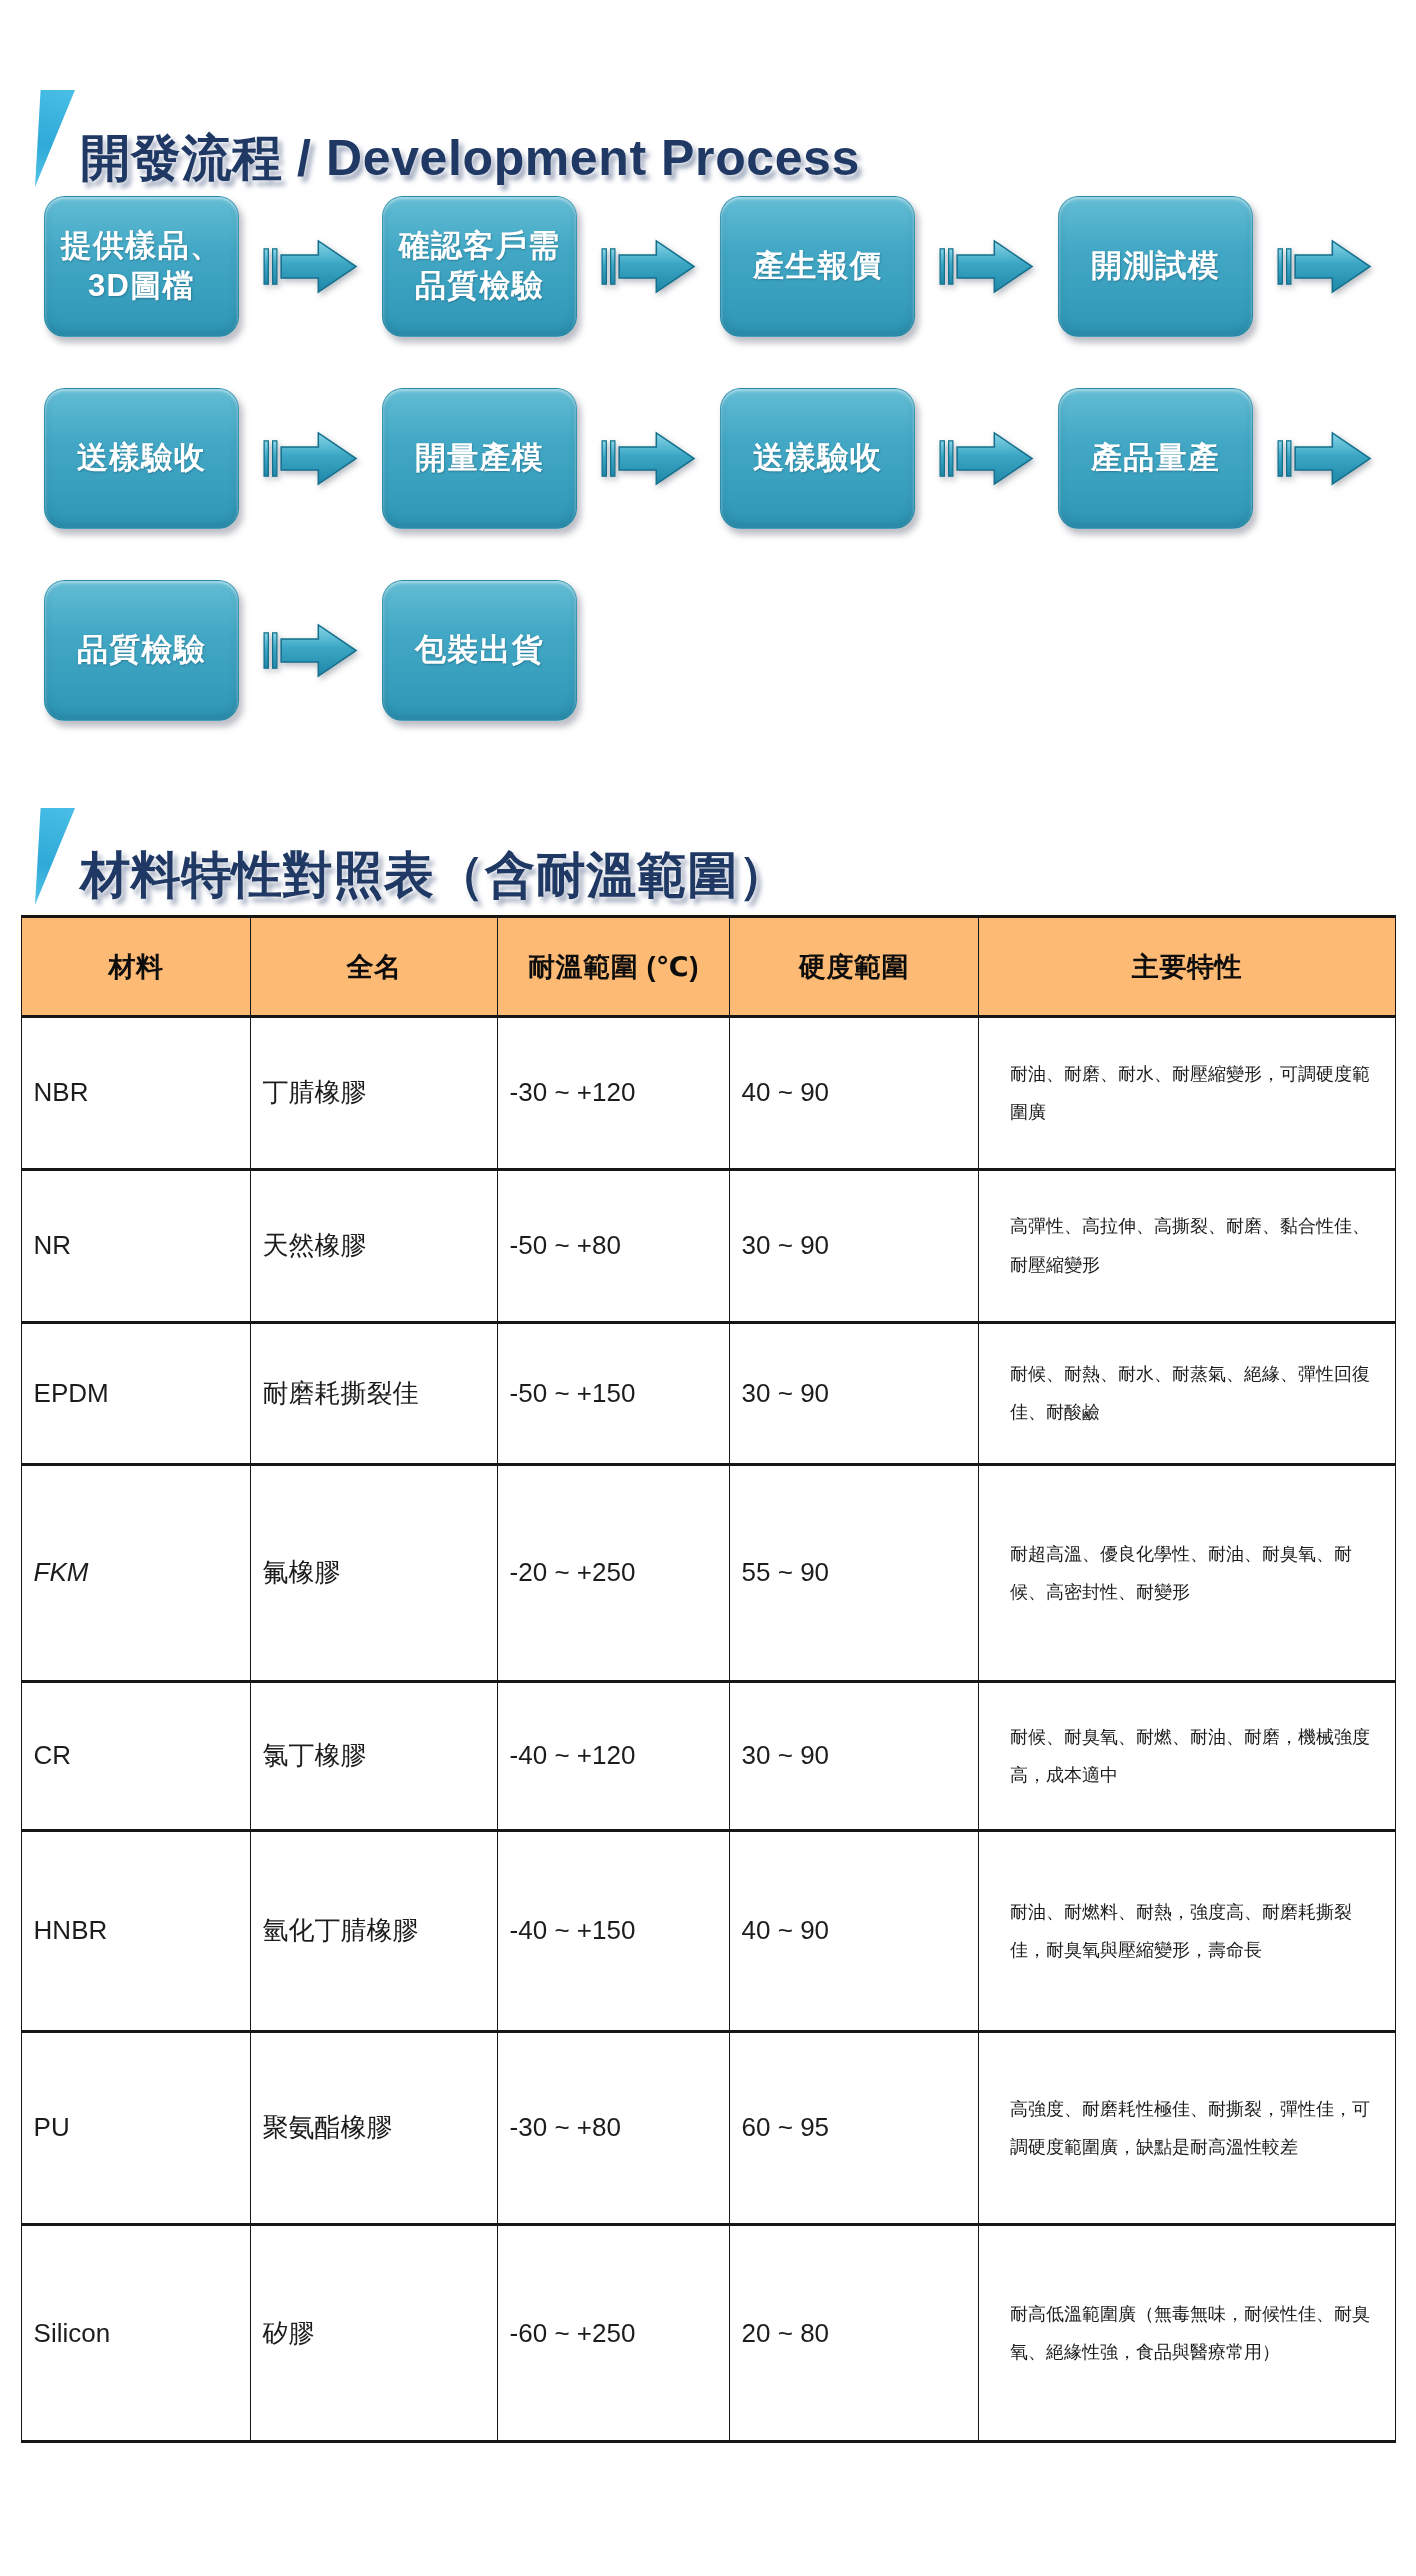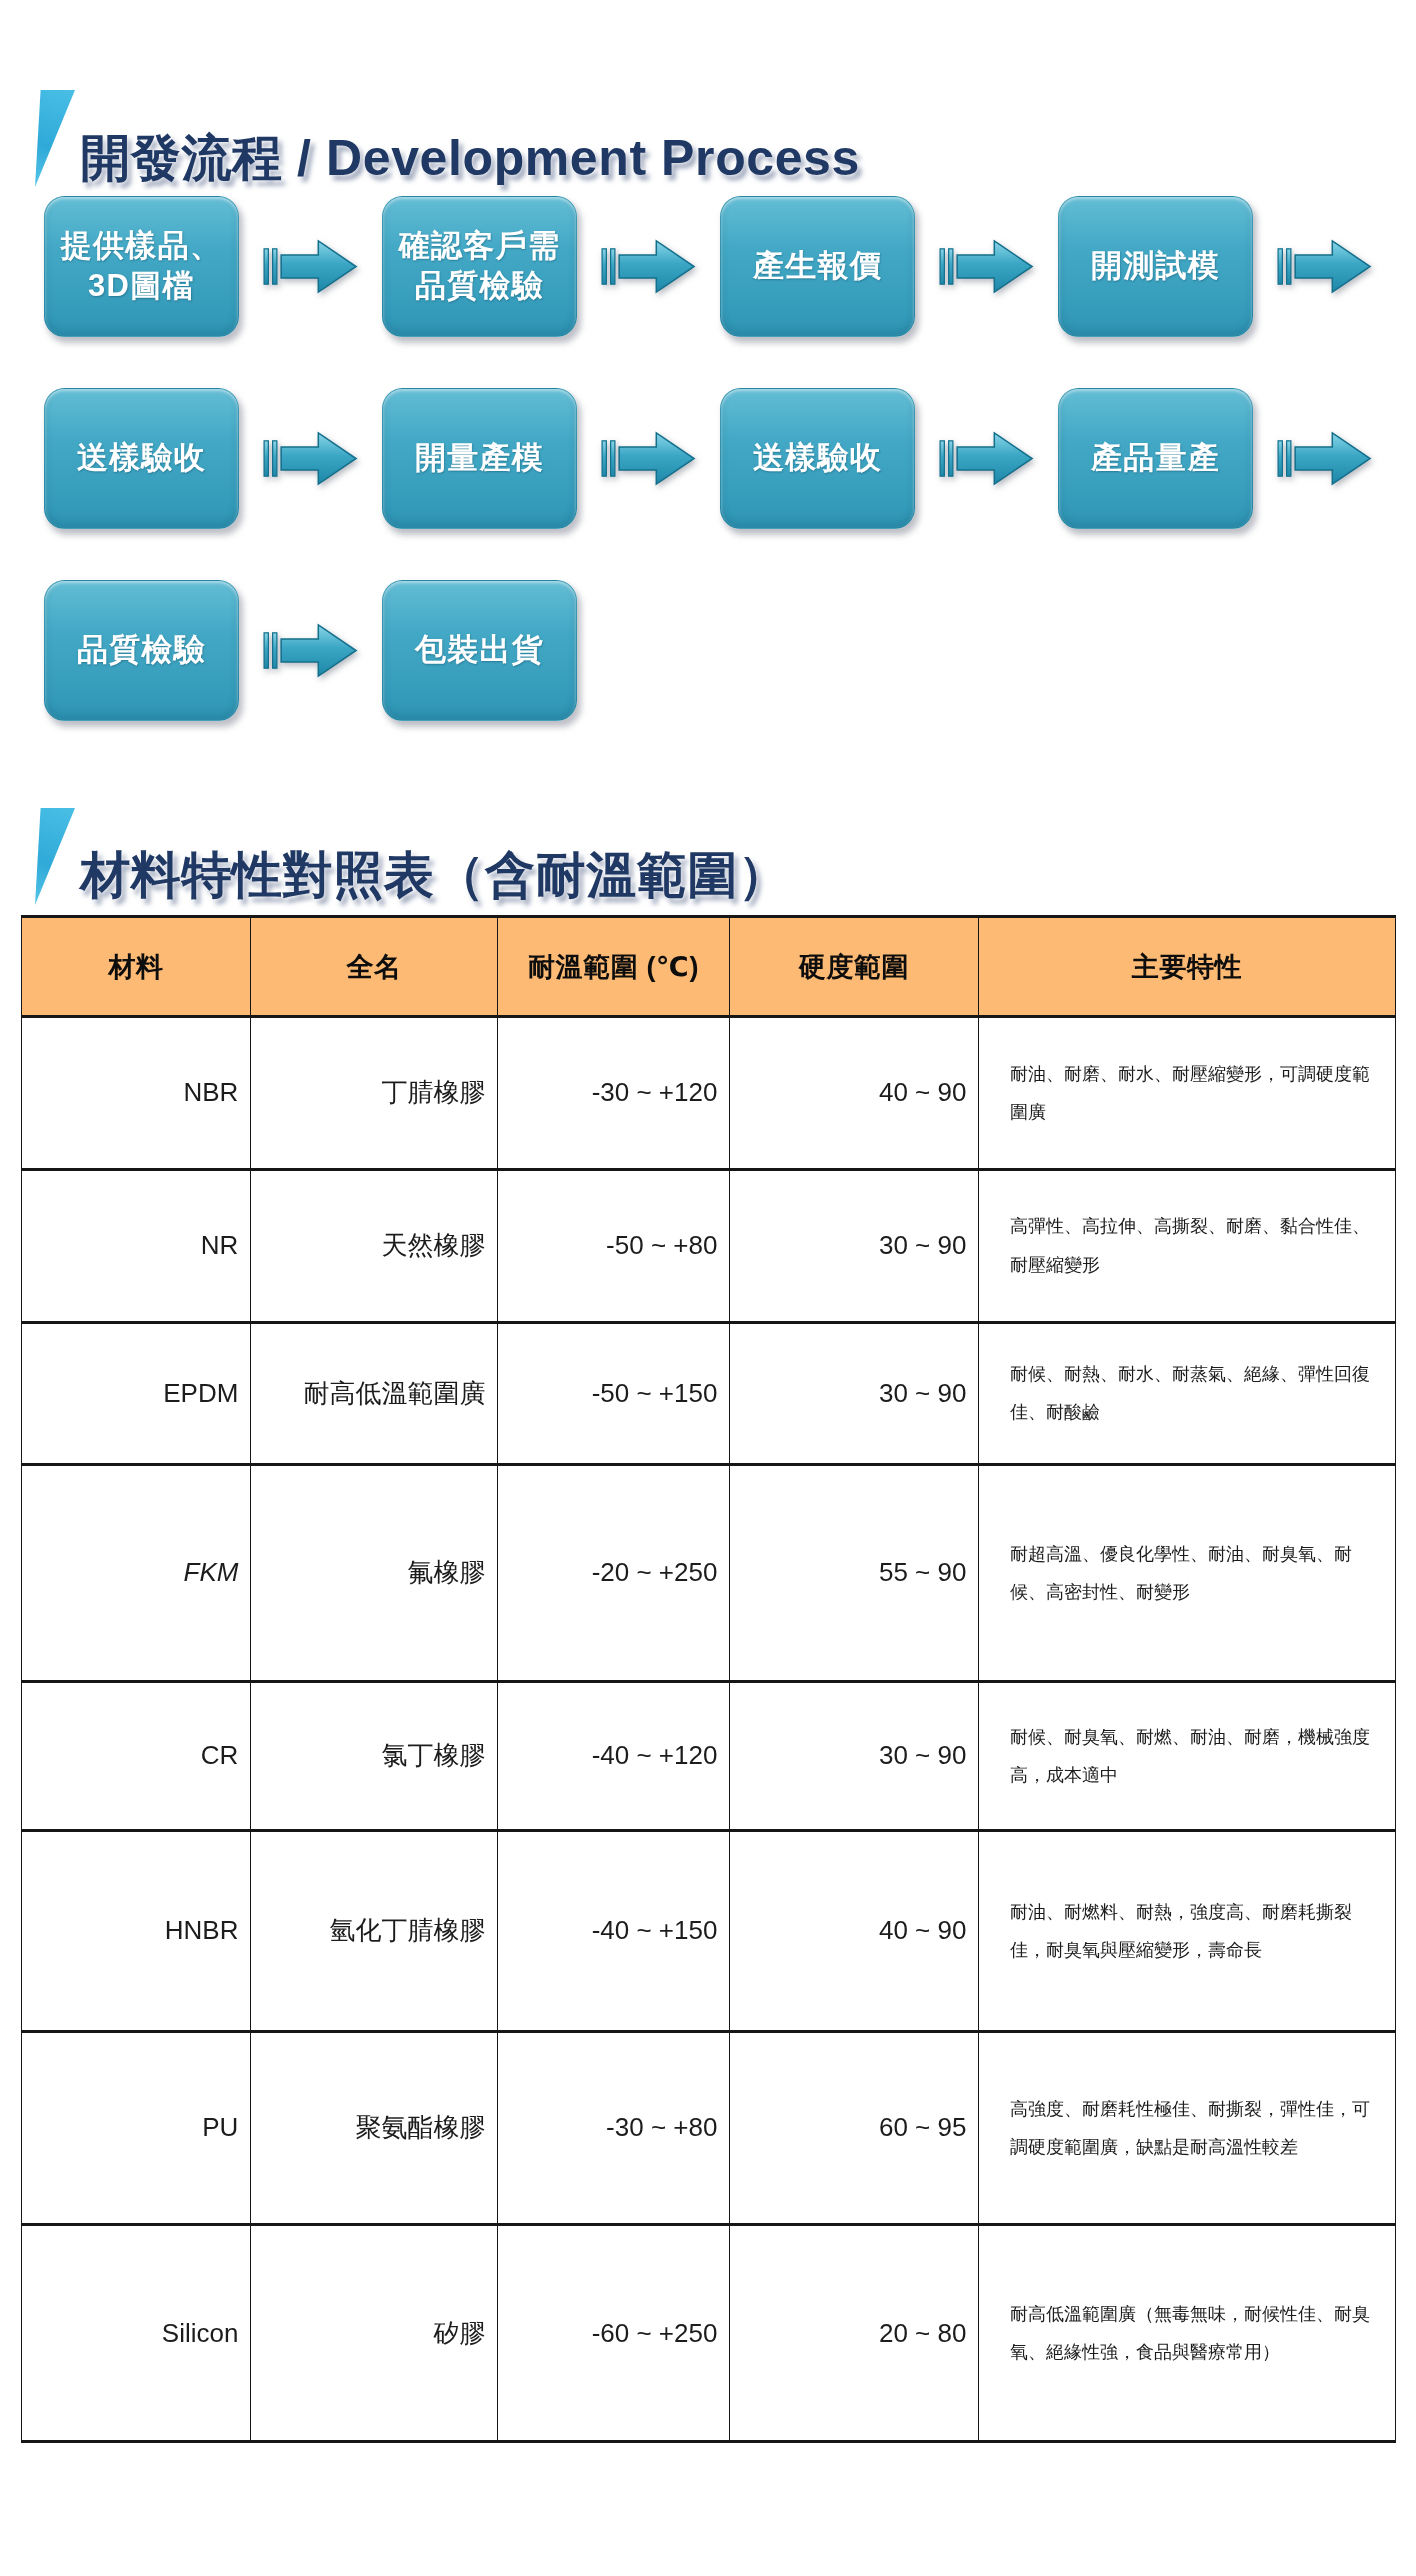--- a/index.html
+++ b/index.html
@@ -50,21 +50,21 @@
   }
   table.mat th,table.mat td{
     border-left:1.3px solid #161616;border-right:1.3px solid #161616;
     border-top:3.2px solid #161616;border-bottom:3.2px solid #161616;
     padding:6.4px 11.6px;vertical-align:middle;
   }
   table.mat th{
     background:#fdba74;color:#0d0d0d;font-size:27px;font-weight:bold;
     height:84px;text-align:center;letter-spacing:0.6px;
   }
-  table.mat td{font-size:26px;text-align:right;color:#1c1c1c;line-height:1.6;}
+  table.mat td{font-size:26px;text-align:left;color:#1c1c1c;line-height:1.6;}
   table.mat td.features{
     text-align:left;line-height:2.12;padding-left:31px;padding-right:16.7px;font-size:18px;
   }
   col.c0{width:229px;} col.c1{width:247px;} col.c2{width:232px;}
   col.c3{width:249px;} col.c4{width:417px;}
 </style>
 </head>
 <body>
 
 <div class="page">
@@ -254,21 +254,21 @@
           </tr>
           <tr>
             <td style="height: 137px;">NR</td>
             <td>天然橡膠</td>
             <td>-50 ~ +80</td>
             <td>30 ~ 90</td>
             <td class="features">高彈性、高拉伸、高撕裂、耐磨、黏合性佳、耐壓縮變形</td>
           </tr>
           <tr>
             <td style="height: 127px;">EPDM</td>
-            <td>耐高低溫範圍廣</td>
+            <td>耐磨耗撕裂佳</td>
             <td>-50 ~ +150</td>
             <td>30 ~ 90</td>
             <td class="features">耐候、耐熱、耐水、耐蒸氣、絕緣、彈性回復佳、耐酸鹼</td>
           </tr>
           <tr>
             <td style="height: 201px; font-style: italic;">FKM</td>
             <td>氟橡膠</td>
             <td>-20 ~ +250</td>
             <td>55 ~ 90</td>
             <td class="features">耐超高溫、優良化學性、耐油、耐臭氧、耐候、高密封性、耐變形</td>

